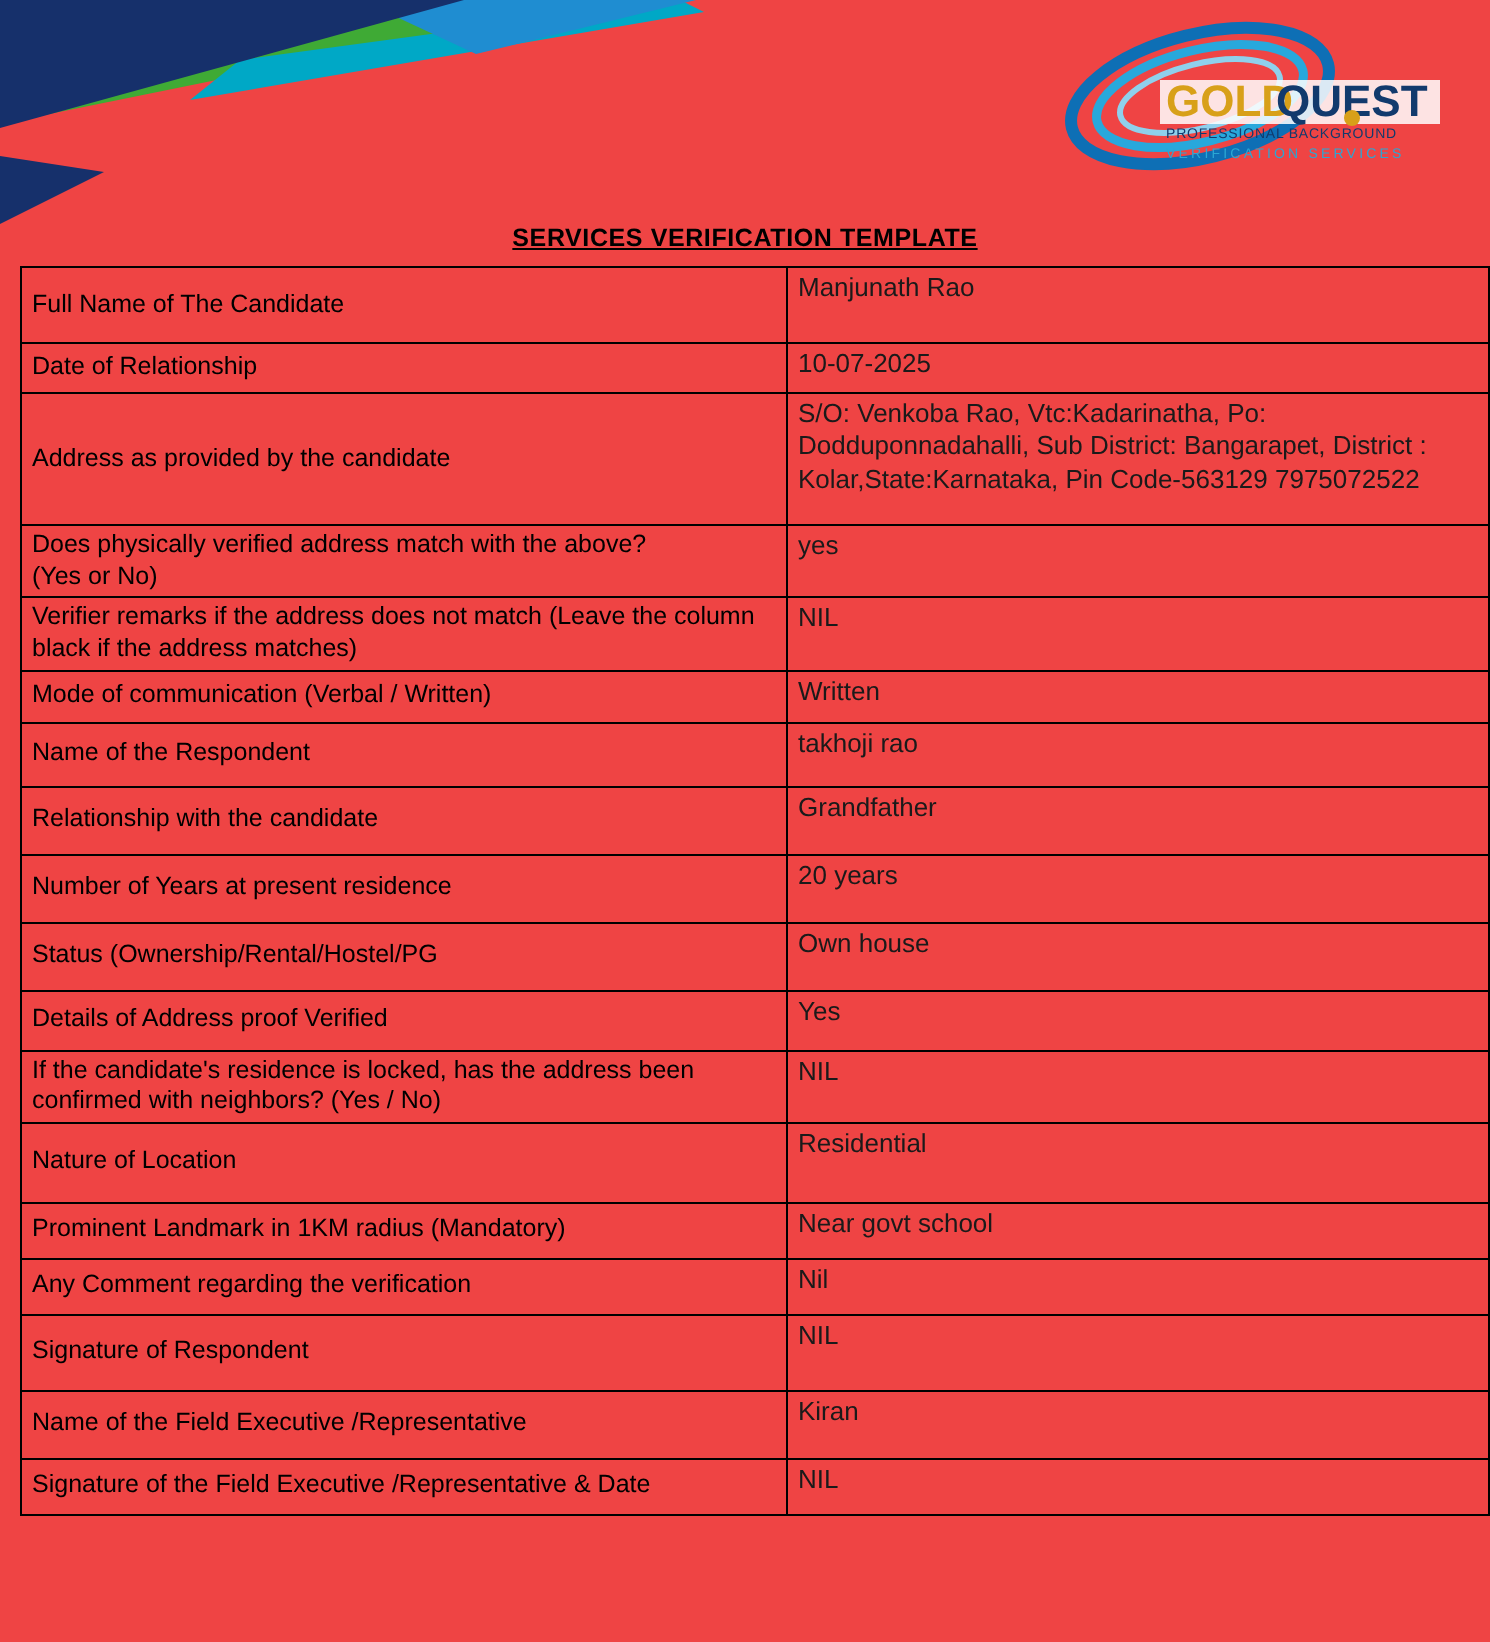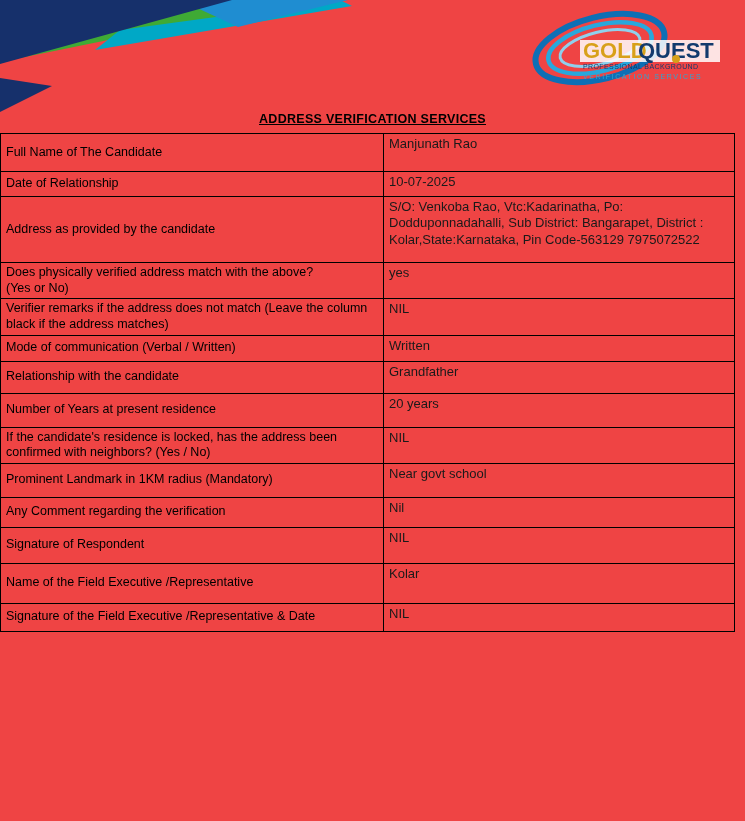--- a/index.html
+++ b/index.html
@@ -22,21 +22,21 @@
     text-align:center;
     font-size:12.5px;
     font-weight:bold;
     letter-spacing:0.3px;
     text-decoration:underline;
     color:#000;
   }
   
   #verif-table{
     position:absolute;
-    top:133px;left:0;
+    top:133px;left:10px;
     width:735px;
     border-collapse:collapse;
     table-layout:fixed;
   }
   #verif-table td{
     border:1px solid #000;
     padding:2px 5px;
     overflow:hidden;
   }
   td.label{
@@ -94,21 +94,21 @@
       <ellipse cx="72" cy="44" rx="41" ry="16" fill="none" stroke="#8fd0ec" stroke-width="3"></ellipse>
     </g>
     <rect x="52" y="36" width="140" height="22" fill="#ffffff" opacity="0.85"></rect>
     <text x="55" y="54" font-family="Liberation Sans, sans-serif" font-size="22" font-weight="bold" fill="#d8a019">GOLD</text>
     <text x="110" y="54" font-family="Liberation Sans, sans-serif" font-size="22" font-weight="bold" fill="#123a6d">QUEST</text>
     <circle cx="148" cy="55" r="4" fill="#d8a019"></circle>
     <text x="55" y="65" font-family="Liberation Sans, sans-serif" font-size="7" fill="#123a6d" letter-spacing="0.4">PROFESSIONAL BACKGROUND</text>
     <text x="55" y="75" font-family="Liberation Sans, sans-serif" font-size="7" fill="#2ba7d4" letter-spacing="1.6">VERIFICATION SERVICES</text>
   </svg>
 
-  <div class="title">ADDRESS VERIFICATION SERVICES</div>
+  <div class="title">SERVICES VERIFICATION TEMPLATE</div>
 
   <table id="verif-table">
     <tbody>
       <tr>
         <td class="label">Full Name of The Candidate</td>
         <td class="value">Manjunath Rao</td>
       </tr>
       <tr>
         <td class="label">Date of Relationship</td>
         <td class="value">10-07-2025</td>
@@ -125,47 +125,63 @@
       <tr>
         <td class="label">Verifier remarks if the address does not match (Leave the column
 black if the address matches)</td>
         <td class="value">NIL</td>
       </tr>
       <tr>
         <td class="label">Mode of communication (Verbal / Written)</td>
         <td class="value">Written</td>
       </tr>
       <tr>
+        <td class="label">Name of the Respondent</td>
+        <td class="value">takhoji rao</td>
+      </tr>
+      <tr>
         <td class="label">Relationship with the candidate</td>
         <td class="value">Grandfather</td>
       </tr>
       <tr>
         <td class="label">Number of Years at present residence</td>
         <td class="value">20 years</td>
       </tr>
       <tr>
+        <td class="label">Status (Ownership/Rental/Hostel/PG</td>
+        <td class="value">Own house</td>
+      </tr>
+      <tr>
+        <td class="label">Details of Address proof Verified</td>
+        <td class="value">Yes</td>
+      </tr>
+      <tr>
         <td class="label">If the candidate's residence is locked, has the address been
 confirmed with neighbors? (Yes / No)</td>
         <td class="value">NIL</td>
+      </tr>
+      <tr>
+        <td class="label">Nature of Location</td>
+        <td class="value">Residential</td>
       </tr>
       <tr>
         <td class="label">Prominent Landmark in 1KM radius (Mandatory)</td>
         <td class="value">Near govt school</td>
       </tr>
       <tr>
         <td class="label">Any Comment regarding the verification</td>
         <td class="value">Nil</td>
       </tr>
       <tr>
         <td class="label">Signature of Respondent</td>
         <td class="value">NIL</td>
       </tr>
       <tr>
         <td class="label">Name of the Field Executive /Representative</td>
-        <td class="value">Kolar</td>
+        <td class="value">Kiran</td>
       </tr>
       <tr>
         <td class="label">Signature of the Field Executive /Representative &amp; Date</td>
         <td class="value">NIL</td>
       </tr>
     </tbody>
   </table>
 
 </div>
 

